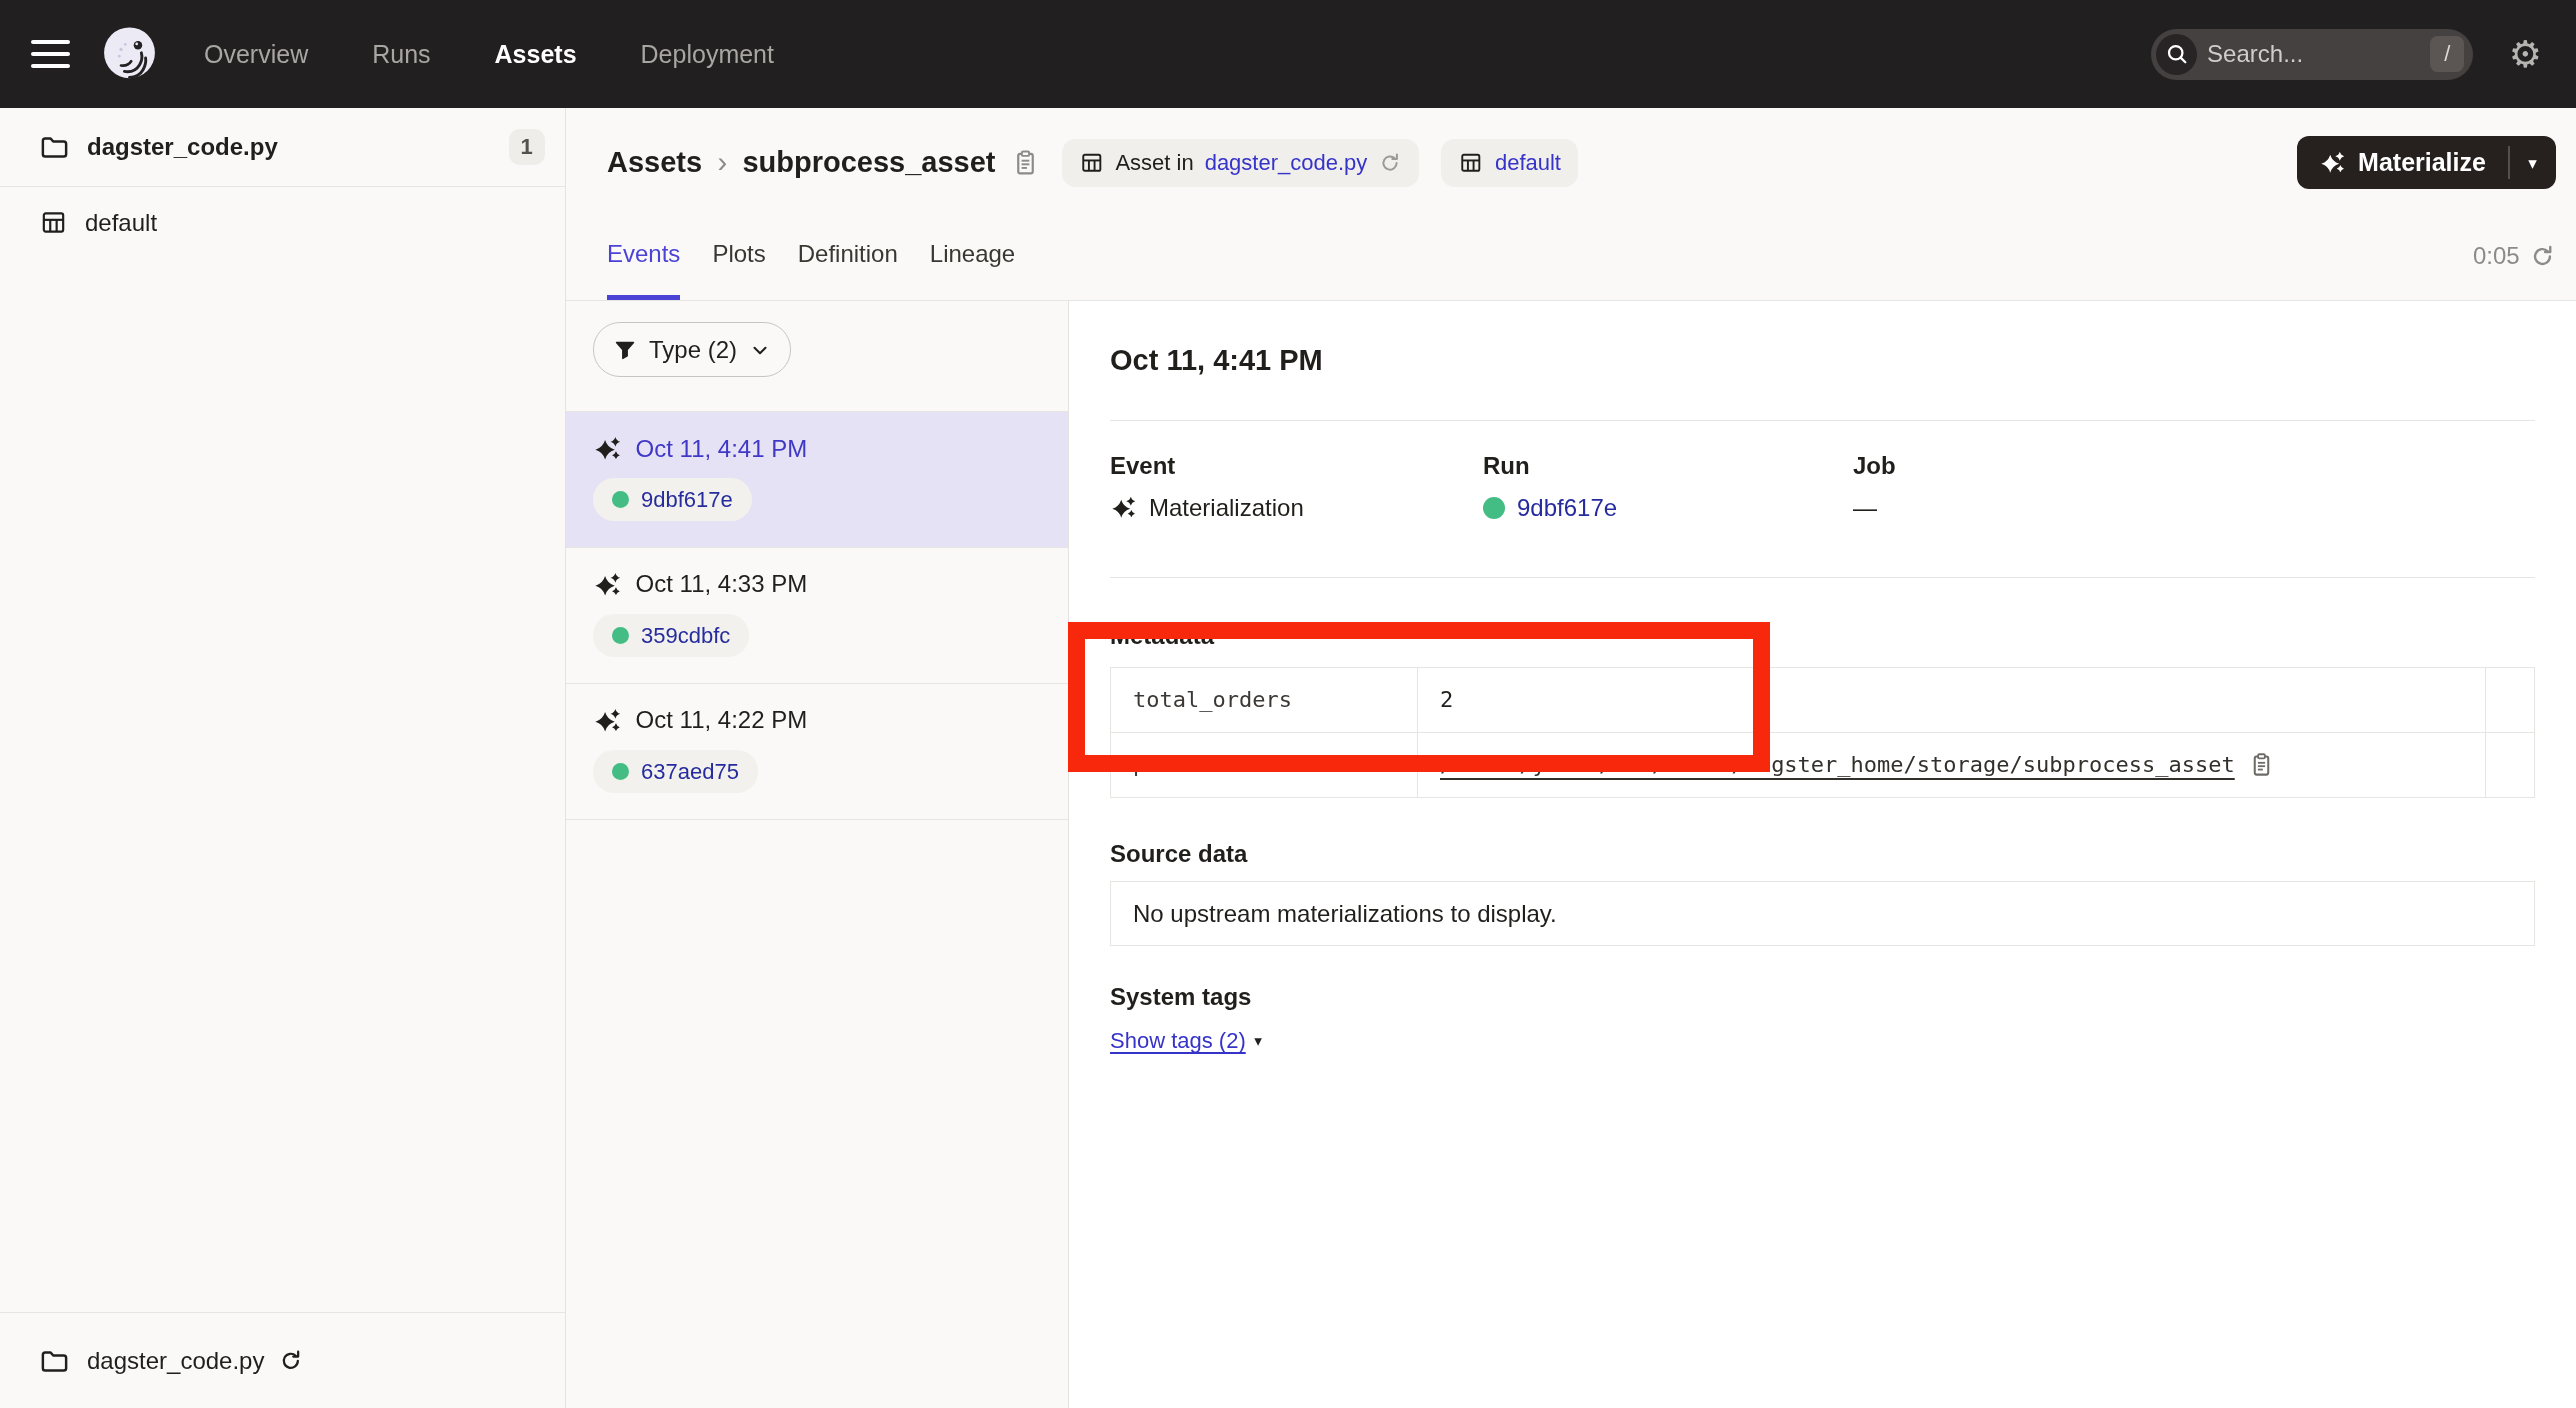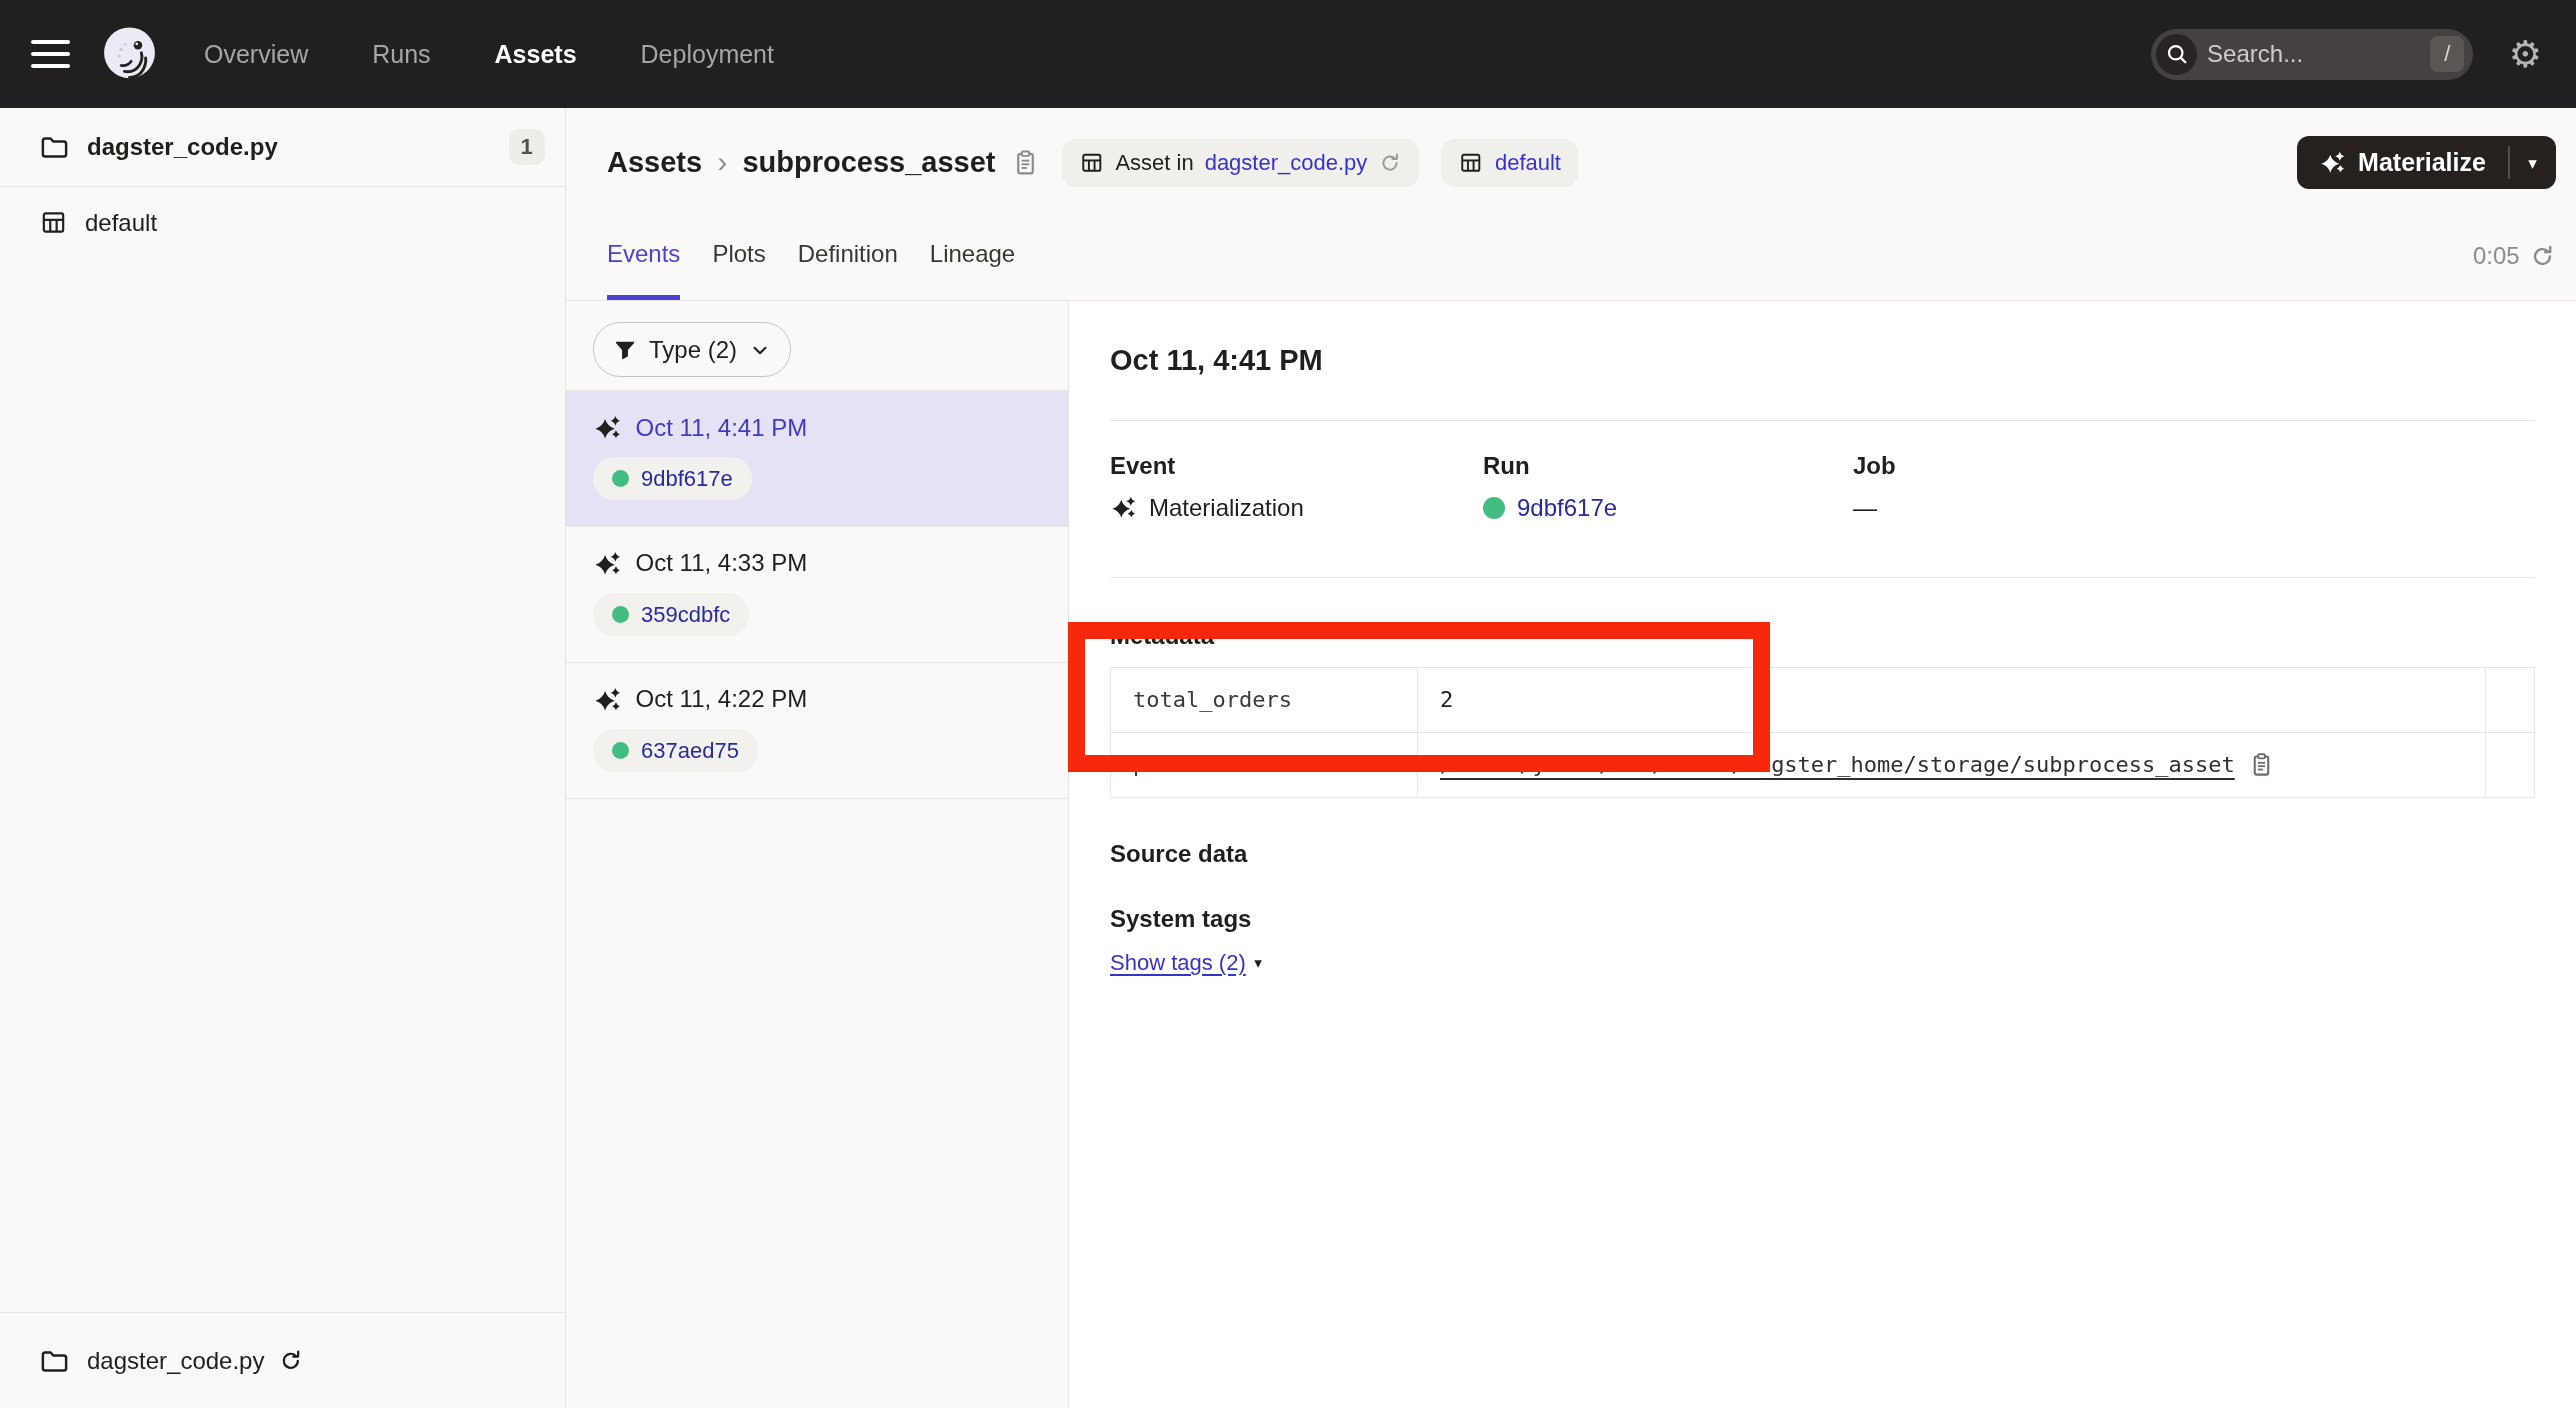--- a/index.html
+++ b/index.html
@@ -78,21 +78,21 @@
   .tabs-row { height:89px; display:flex; align-items:stretch; padding:0 20.4px 0 41px;
     border-bottom:0.9px solid #E7E5E2; }
   .tab { display:flex; align-items:center; margin-right:32px; font-size:24px; font-weight:400;
     color:#3A3733; border-bottom:5.1px solid transparent; cursor:pointer; }
   .tab.active { color:#4A43D6; border-bottom-color:#4A43D6; }
   .auto-refresh { margin-left:auto; display:flex; align-items:center; gap:9px; color:#8D8A87; font-size:24px; }
 
   
   .content { flex:1; display:flex; min-height:0; }
   .events-panel { width:503px; flex:none; background:#FAF9F7; border-right:0.9px solid #E5E3E0; }
-  .filter-row { padding:21px 27px 13px 27px; }
+  .filter-row { padding:21px 27px 34px 27px; }
   .filter-btn { display:inline-flex; align-items:center; gap:12px; height:55px; padding:0 19px;
     border:1.7px solid #C9C6C2; border-radius:27px; background:transparent; font-size:24px;
     color:#211F1C; cursor:pointer; font-family:inherit; }
   .event-item { border-top:0.9px solid #E7E5E2; padding:22px 27px 25.6px 27px; cursor:pointer; }
   .event-item:last-of-type { border-bottom:0.9px solid #E7E5E2; }
   .event-item.selected { background:#E5E2F6; }
   .event-ts { display:flex; align-items:center; gap:13.6px; font-size:24px; font-weight:500; color:#211F1C; }
   .event-item.selected .event-ts { color:#4039C6; }
   .event-ts .spark { color:#211F1C; }
   .event-item.selected .event-ts .spark { color:#211F1C; }
@@ -387,20 +387,23 @@
                       <line x1="8.8" y1="16.5" x2="13.2" y2="16.5" stroke="#6E6B67" stroke-width="1.6"></line>
                     </svg>
                   </span>
                 </td>
                 <td class="spacer-col"></td>
               </tr>
             </tbody>
           </table>
 
           <div class="section-h src-h">Source data</div>
+          <div class="empty-box">
+            <span>No upstream materializations to display.</span>
+          </div>
 
           <div class="section-h sys-h">System tags</div>
           <div class="show-tags">
             <span class="lbl">Show tags (2)</span>
             <span class="caret">▾</span>
           </div>
         </div>
       </div>
     </div>
   </div>

